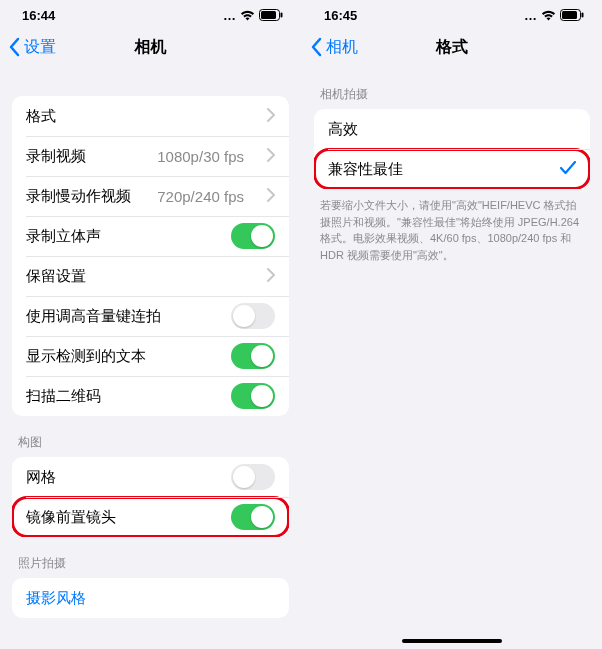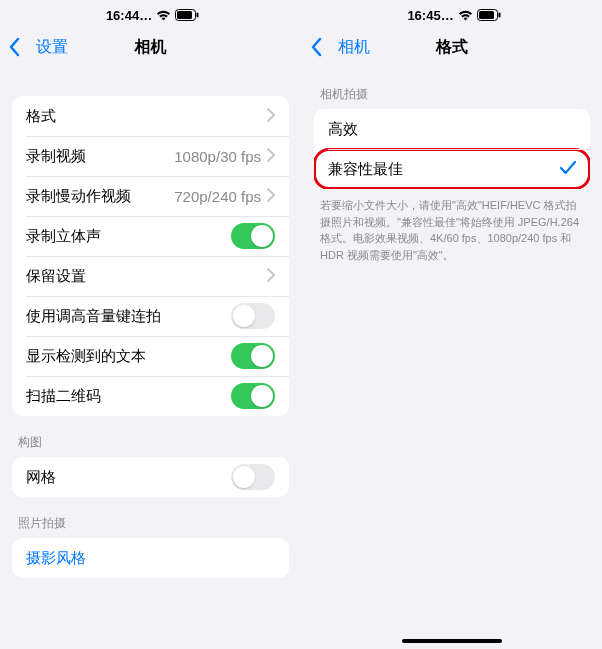--- a/index.html
+++ b/index.html
@@ -19,21 +19,21 @@
     overflow: hidden;
     position: relative;
   }
   .phone + .phone { border-left: 1px solid #e5e5ea00; }
 
   
   .status-bar {
     height: 22px;
     display: flex;
     align-items: center;
-    justify-content: center;
+    justify-content: space-between;
     padding: 0 18px 0 22px;
     font-size: 13px;
     font-weight: 600;
     margin-top: 4px;
   }
   .status-right { display: flex; align-items: center; gap: 4px; }
   .status-right svg { display: block; }
 
   
   .nav {
@@ -41,21 +41,21 @@
     display: flex;
     align-items: center;
     position: relative;
     padding: 0 8px;
   }
   .nav-back {
     display: flex;
     align-items: center;
     color: #007aff;
     font-size: 16px;
-    gap: 16px;
+    gap: 4px;
   }
   .nav-back svg { display: block; }
   .nav-title {
     position: absolute;
     left: 0; right: 0;
     text-align: center;
     font-size: 16px;
     font-weight: 600;
     pointer-events: none;
   }
@@ -93,21 +93,21 @@
     position: relative;
   }
   .row + .row::before {
     content: "";
     position: absolute;
     left: 14px; right: 0; top: 0;
     height: 1px;
     background: #e5e5ea;
   }
   .row .label { flex: 1; color: #000; }
-  .row .detail { color: #8a8a8e; font-size: 15px; margin-right: 6px; }
+  .row .detail { color: #8a8a8e; font-size: 15px; margin-right: 23px; }
   .row .link-label { color: #007aff; }
   .chevron { color: #c7c7cc; }
 
   
   .switch {
     width: 44px; height: 26px;
     border-radius: 13px;
     position: relative;
   }
   .switch.on { background: #34c759; }
@@ -238,20 +238,26 @@
     </div>
 
     <div class="section-header">构图</div>
     <div class="card">
       <div class="row">
         <span class="label">网格</span>
         <span class="switch off">
             <span class="knob"></span>
           </span>
       </div>
+      <div class="row highlight">
+        <span class="label">镜像前置镜头</span>
+        <span class="switch on">
+            <span class="knob"></span>
+          </span>
+      </div>
     </div>
 
     <div class="section-header">照片拍摄</div>
     <div class="card">
       <div class="row">
         <span class="label link-label">摄影风格</span>
       </div>
     </div>
 
   </div>

